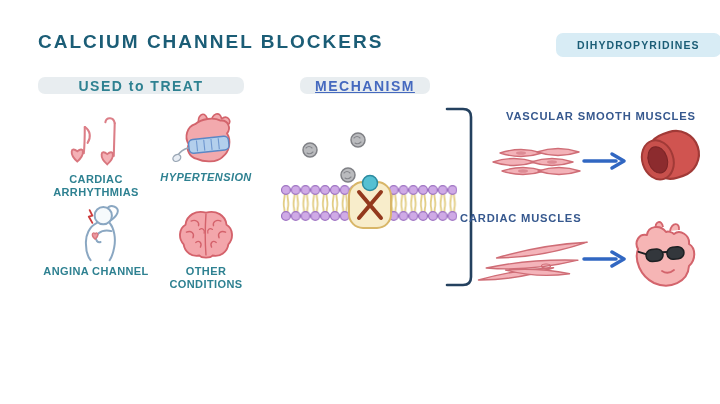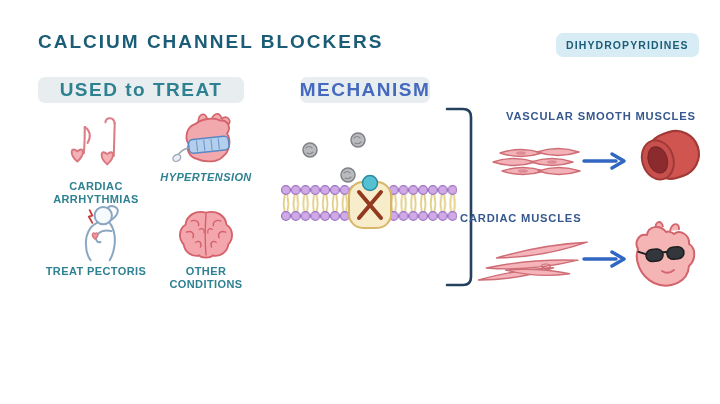--- a/index.html
+++ b/index.html
@@ -5,47 +5,47 @@
   * { margin:0; padding:0; box-sizing:border-box; }
   html,body { background:#ffffff; }
   body { font-family:"Liberation Sans", sans-serif; }
   .stage{ position:relative; width:720px; height:404px; background:var(--bg,#fff);
           overflow:hidden; font-weight:bold; }
   .abs{ position:absolute; }
   .title{ left:38px; top:31px; font-size:19px; letter-spacing:2px; color:var(--title); }
   .tab-inactive{ left:377px; top:41px; font-size:10.5px; letter-spacing:1.1px;
                  color:var(--inactive_tab); cursor:default; }
   .tab-active{ left:556px; top:33px; font-size:10.5px; letter-spacing:1.1px;
-               color:var(--title); background:var(--active_tab_bg); padding:6px 10px;
+               color:var(--title); background:var(--active_tab_bg); padding:6px 21px;
                border-radius:7px; }
-  .section-pill{ height:26px; border-radius:7px; background:var(--pill_bg);
+  .section-pill{ height:17px; border-radius:7px; background:var(--pill_bg);
                  display:flex; align-items:center; justify-content:center;
-                 font-size:19px; letter-spacing:1.5px; }
+                 font-size:14px; letter-spacing:1.5px; }
   .pill-treat{ left:38px; top:77px; width:206px; color:var(--teal_label); }
-  .pill-mech{ left:300px; top:77px; width:130px; color:var(--blue_label); }
+  .pill-mech{ left:300px; top:77px; width:130px; color:var(--blue_label);text-decoration:underline; }
   .treat-item{ width:112px; display:flex; flex-direction:column; align-items:center; }
   .treat-icon{ height:62px; display:flex; align-items:flex-end; justify-content:center; }
   .treat-label{ margin-top:3px; font-size:11px; letter-spacing:0.4px; line-height:13px;
                 color:var(--teal_label); text-align:center; max-width:110px; }
   .effect-label{ font-size:11.2px; letter-spacing:0.8px; color:var(--effect_label);
                  white-space:nowrap; }
   svg{ display:block; overflow:visible; }
 </style>
 </head>
 <body>
 
 <div class="stage">
 
   <div class="abs title">CALCIUM CHANNEL BLOCKERS</div>
   <div class="abs tab-active">DIHYDROPYRIDINES</div>
 
   <div class="abs section-pill pill-treat">USED to TREAT</div>
   <div class="abs section-pill pill-mech">MECHANISM</div>
 
-  <div class="abs treat-item" style="left:40px; top:108px;gap:7px;">
+  <div class="abs treat-item" style="left:40px; top:108px;">
     <span class="treat-icon">
       <svg width="74" height="58" viewBox="0 0 78 62">
         <path d="M26,44 C27,34 27,24 27,16" stroke="#dc7e87" stroke-width="2.2" fill="none" stroke-linecap="round"></path>
         <path d="M27,16 C33,20 34,27 30,33" stroke="#dc7e87" stroke-width="2.2" fill="none" stroke-linecap="round"></path>
         <path d="M58,47 L59,12" stroke="#dc7e87" stroke-width="2.2" fill="none" stroke-linecap="round"></path>
         <path d="M59,12 C58,5 50,5 49,11" stroke="#dc7e87" stroke-width="2.2" fill="none" stroke-linecap="round"></path>
         <path d="M19,53 C10,45 12,36 19,42 C26,36 28,45 19,53 Z" fill="#f4b1b6" stroke="#d9767e" stroke-width="2"></path>
         <path d="M51,56 C42,48 44,39 51,45 C58,39 60,48 51,56 Z" fill="#f4b1b6" stroke="#d9767e" stroke-width="2"></path>
       </svg>
     </span>
@@ -77,21 +77,21 @@
       <svg width="78" height="60" viewBox="0 0 80 66">
         <path d="M55,21 C63,16 68,8 60,5 C56,3 51,6 52,11" fill="none" stroke="#8aa7c2" stroke-width="2.2" stroke-linecap="round"></path>
         <circle cx="48" cy="15" r="9.5" fill="#f6fafc" stroke="#8aa7c2" stroke-width="2.2"></circle>
         <path d="M41,23 C33,27 28,36 29,47 C29,54 31,60 34,64" fill="none" stroke="#8aa7c2" stroke-width="2.2" stroke-linecap="round"></path>
         <path d="M55,23 C60,29 62,40 60,50 C59,56 57,61 55,64" fill="none" stroke="#8aa7c2" stroke-width="2.2" stroke-linecap="round"></path>
         <path d="M57,32 C50,30 43,32 40,38 C39,42 42,45 45,44" fill="none" stroke="#8aa7c2" stroke-width="2.2" stroke-linecap="round"></path>
         <path d="M33,9 L36,15 L32,16 L36,23" fill="none" stroke="#cc3b3b" stroke-width="2" stroke-linecap="round" stroke-linejoin="round"></path>
         <path d="M39,41 C34,37 36,32 39,35 C42,32 44,37 39,41 Z" fill="#ec9aa1" stroke="#d9767e" stroke-width="1.4"></path>
       </svg>
     </span>
-    <span class="treat-label">TREAT PECTORIS</span>
+    <span class="treat-label">ANGINA CHANNEL</span>
   </div>
 
   <div class="abs treat-item" style="left:150px; top:200px;">
     <span class="treat-icon">
       <svg width="66" height="54" viewBox="0 0 66 58">
         <path d="M33,5 C22,2 12,8 11,18 C4,22 3,33 9,39 C10,47 18,53 26,51 C28,54 38,54 40,51 C48,53 56,47 57,39 C63,33 62,22 55,18 C54,8 44,2 33,5 Z" fill="#f3a6ab" stroke="#d4626b" stroke-width="2" stroke-linejoin="round"></path>
         <path d="M33,6 C32,20 32,38 33,51" fill="none" stroke="#d4626b" stroke-width="1.5"></path>
         <path d="M17,14 C22,12 26,15 25,19" fill="none" stroke="#d4626b" stroke-width="1.5" stroke-linecap="round"></path>
         <path d="M12,26 C17,24 21,27 19,32" fill="none" stroke="#d4626b" stroke-width="1.5" stroke-linecap="round"></path>
         <path d="M22,37 C26,34 29,38 27,42" fill="none" stroke="#d4626b" stroke-width="1.5" stroke-linecap="round"></path>

